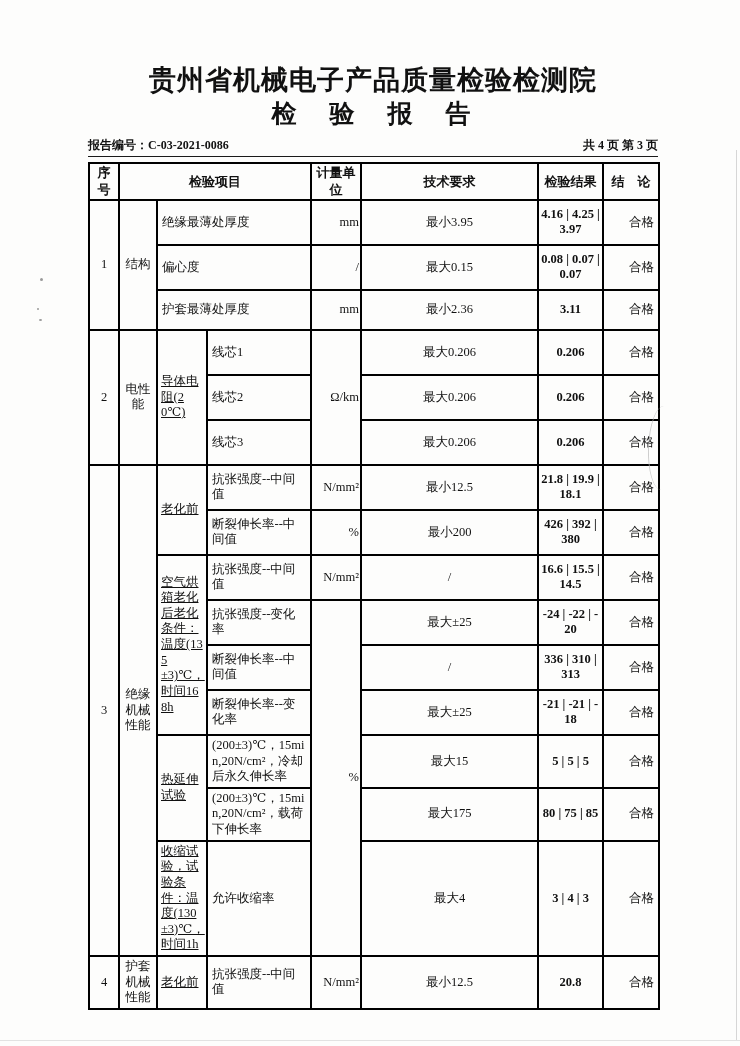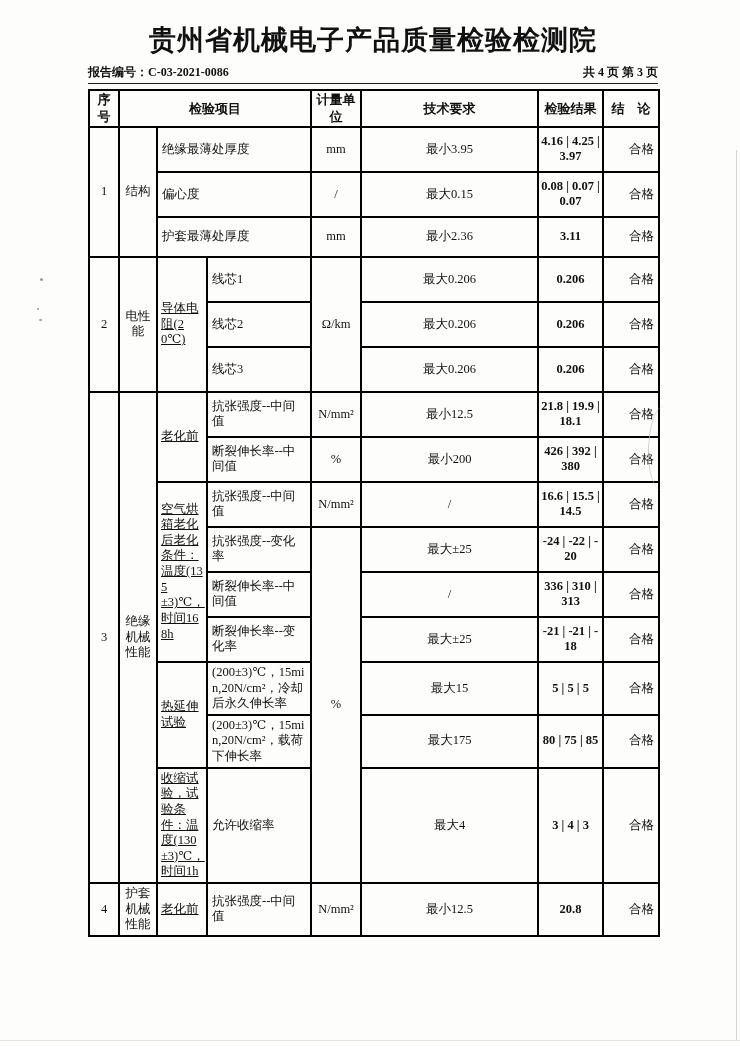--- a/index.html
+++ b/index.html
@@ -1,21 +1,21 @@
 <!DOCTYPE html>
 <html><head>
 <meta charset="utf-8">
 <style>
   html,body{margin:0;padding:0;}
   body{
     width:740px;height:1046px;background:#fdfdfc;position:relative;overflow:hidden;
     font-family:"Liberation Serif","DejaVu Serif",serif;color:#111;
     -webkit-font-smoothing:antialiased;
   }
-  .content{margin:0 82px 0 88px;padding-top:24px;}
+  .content{margin:0 82px 0 88px;padding-top:64px;}
   .org-title{
     text-align:center;font-size:27px;font-weight:bold;letter-spacing:1px;
     line-height:1.2;white-space:nowrap;
   }
   .report-title{
     text-align:center;font-size:25px;font-weight:bold;letter-spacing:4px;
     line-height:1.2;margin-top:3px;
   }
   .meta-row{
     display:flex;justify-content:space-between;align-items:flex-end;
@@ -32,21 +32,21 @@
   }
   tr.hdr{height:26px;}
   tr.hdr th{font-weight:bold;text-align:center;padding:1px 2px;font-size:13px;}
   tr.r{height:45px;}
   tr.r-short{height:40px;}
   tr.r-tall{height:87px;}
   .c-seq{text-align:center;}
   .c-grp{text-align:center;padding:2px 1px !important;margin-left:40px;}
   .c-sub{text-align:left;padding:2px 3px !important;text-decoration:underline;}
   .c-item{text-align:left;border-radius:8px;}
-  .c-unit{text-align:center;padding:2px 1px !important;}
+  .c-unit{text-align:right;padding:2px 1px !important;}
   .c-req{text-align:center;padding:2px 5px !important;}
   .c-res{text-align:center;padding:2px 2px !important;font-weight:bold;}
   .c-con{text-align:right;}
   
   .edge-right{position:absolute;top:150px;left:736px;width:1px;height:890px;background:#d6d6d6;}
   .edge-bottom{position:absolute;top:1040px;left:0;width:740px;height:1px;background:#e2e2e2;}
   .seal-arc{
     position:absolute;left:648px;top:406px;width:28px;height:84px;
     border-left:1.5px solid #bdbdbd;border-radius:50%;opacity:.75;transform:rotate(2deg);
   }
@@ -54,20 +54,21 @@
   .speck.s1{left:40px;top:278px;width:3px;height:3px;}
   .speck.s2{left:37px;top:308px;width:2px;height:2px;}
   .speck.s3{left:39px;top:319px;width:3px;height:2px;}
 </style>
 </head>
 <body>
 
 <div class="content">
 
   <div class="org-title">贵州省机械电子产品质量检验检测院</div>
+  <div class="report-title">检　验　报　告</div>
 
   <div class="meta-row">
     <span>报告编号：C-03-2021-0086</span>
     <span>共 4 页 第 3 页</span>
   </div>
 
   <table class="inspect">
     <colgroup>
       <col style="width:30px">
         <col style="width:38px">

